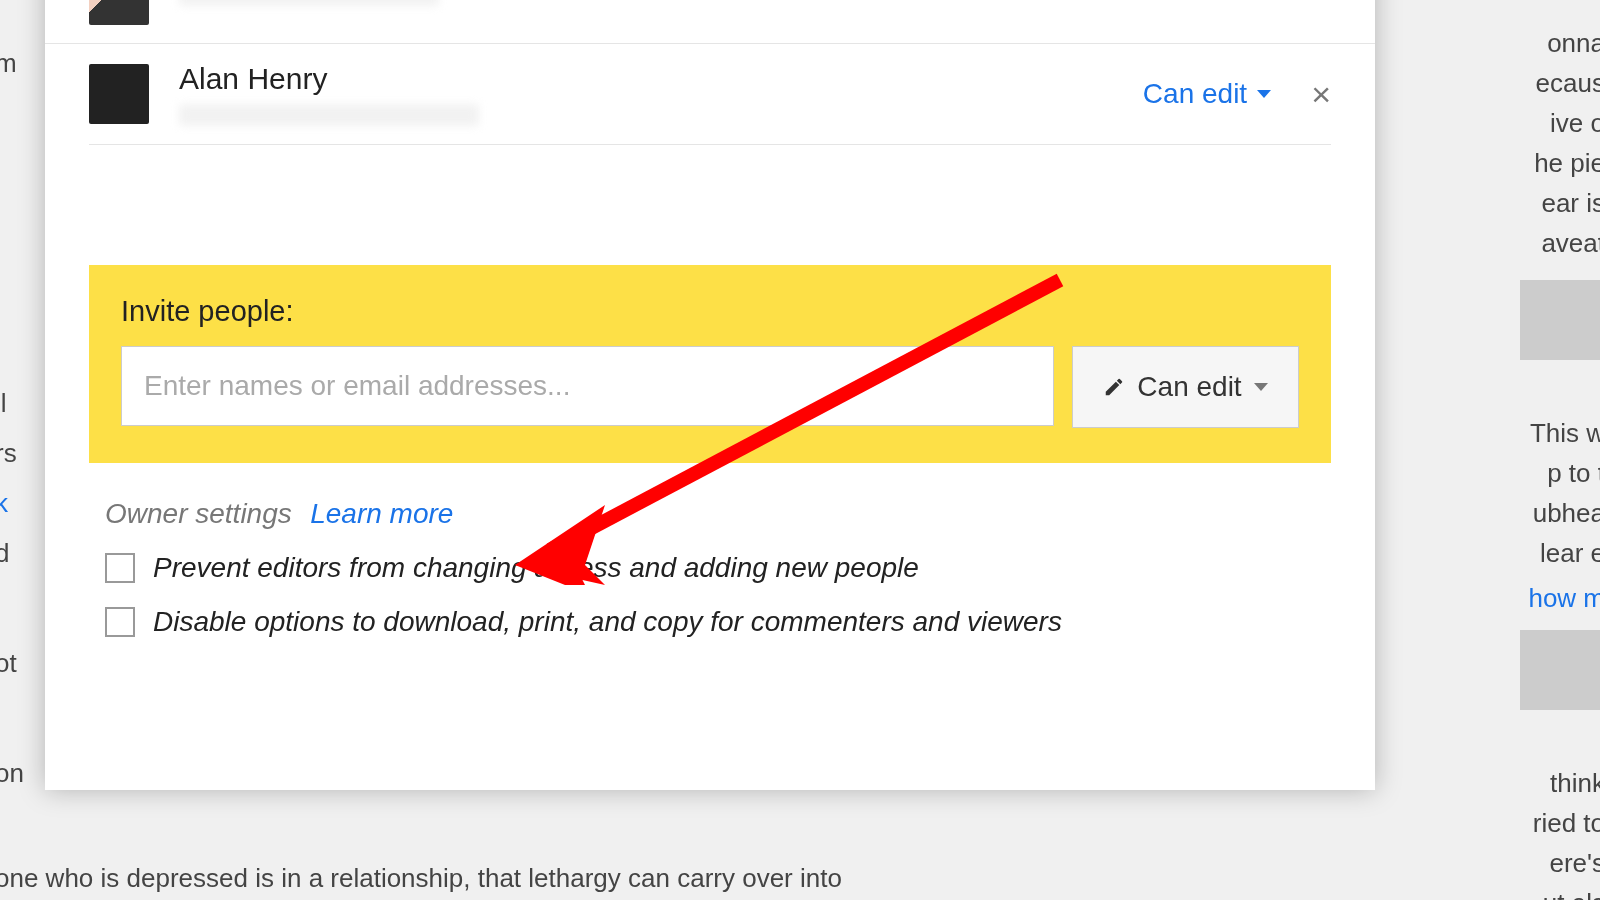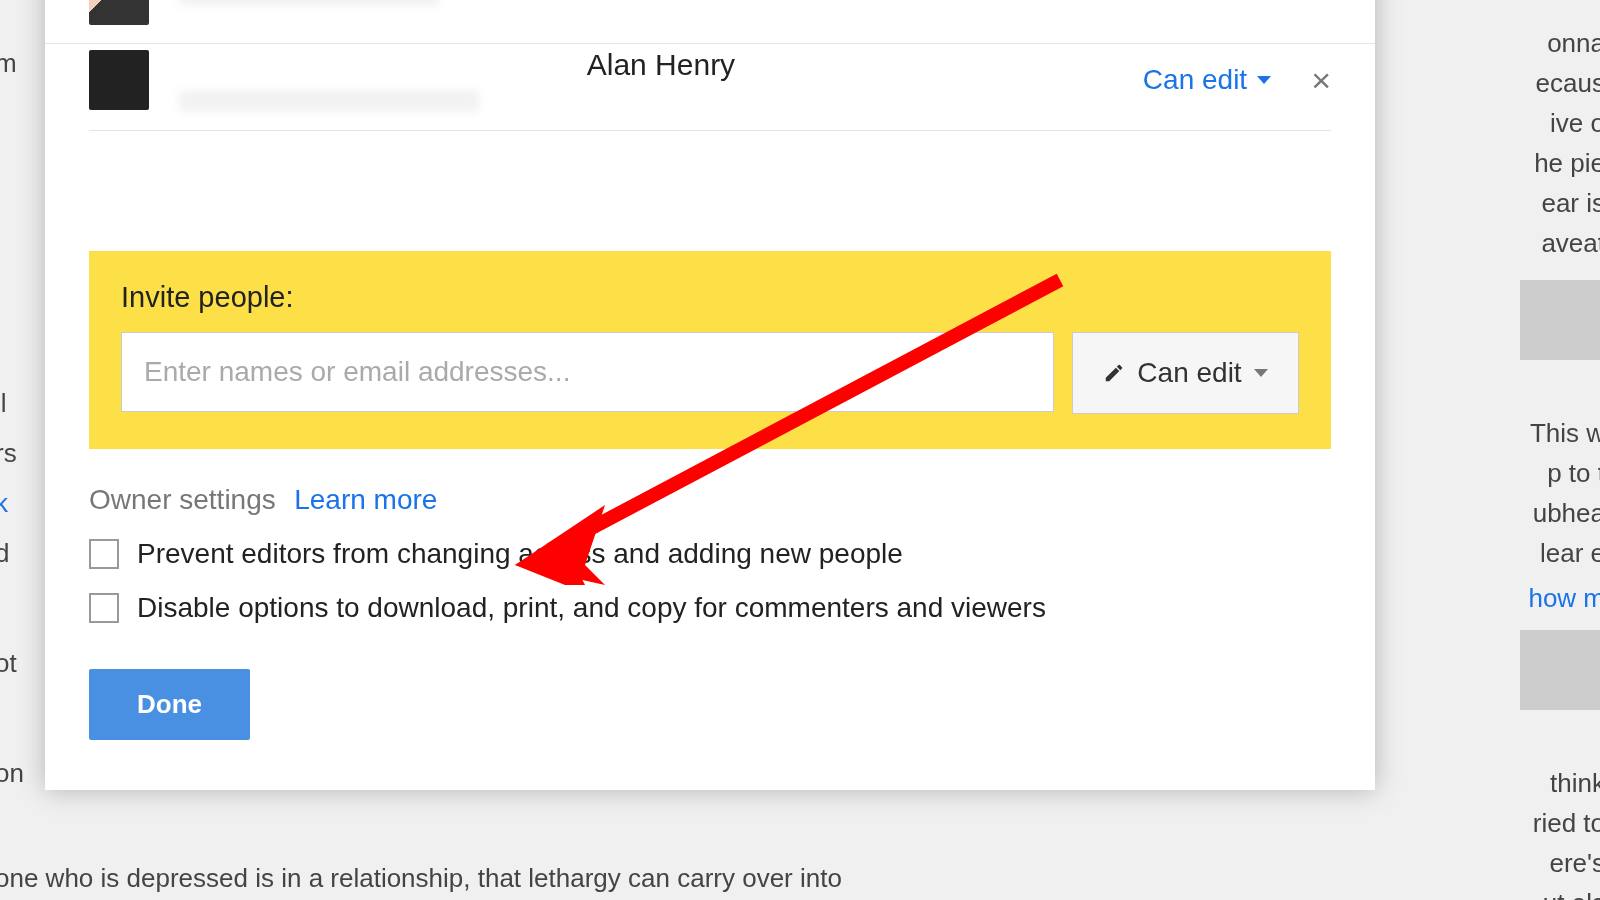--- a/index.html
+++ b/index.html
@@ -8,22 +8,22 @@
   .bgtext{position:absolute;color:#444;font-size:26px;line-height:1.8;
     white-space:nowrap;filter:blur(.5px);}
   .bgtext.left{left:-5px;}
   .bgtext.right{right:-5px;}
   .bgthumb{position:absolute;right:0;width:80px;height:80px;background:#ccc;}
   .bglink{color:#1a73e8;}
   
   .dialog{position:absolute;left:45px;top:-40px;width:1330px;height:830px;
     background:#fff;box-shadow:0 0 25px rgba(0,0,0,.25);}
   
-  .person-row{padding:4px 44px 18px 44px;display:flex;align-items:center;
-    border-top:1px solid #e5e5e5;text-align:center;}
+  .person-row{padding:18px 44px 18px 44px;display:flex;align-items:center;
+    border-top:1px solid #e5e5e5;}
   .person-row.first{border-top:none;padding-top:0;}
   .avatar{width:60px;height:60px;background:#222;flex:0 0 60px;border-radius:2px;}
   .avatar.light{background:linear-gradient(135deg,#f3d0c0 40%,#333 40%);}
   .pinfo{margin-left:30px;flex:1;}
   .pname{font-size:30px;color:#222;}
   .pemail{margin-top:8px;width:300px;height:22px;background:#f2f2f2;
     filter:blur(4px);border-radius:3px;}
   .perm-link{color:#1a73e8;font-size:28px;display:flex;align-items:center;gap:10px;
     cursor:pointer;}
   .caret{width:0;height:0;border-left:7px solid transparent;
@@ -37,21 +37,21 @@
   .invite-row{display:flex;gap:18px;text-align:center;}
   .invite-input{flex:1;background:#fff;border:1px solid #ccc;height:78px;
     font-size:28px;color:#aaa;padding:0 22px;display:flex;align-items:center;}
   .perm-btn{width:225px;height:80px;background:#f6f6f6;border:1px solid #ccc;
     display:flex;align-items:center;justify-content:center;gap:12px;
     font-size:28px;color:#333;cursor:pointer;}
   .pencil{width:22px;height:22px;}
   .caret-grey{width:0;height:0;border-left:7px solid transparent;
     border-right:7px solid transparent;border-top:8px solid #777;}
   
-  .owner{margin:35px 44px 0 44px;}
+  .owner{margin:35px 44px 0 60px;font-style:italic;}
   .owner-head{font-size:28px;color:#777;}
   .learn{color:#1a73e8;margin-left:14px;cursor:pointer;}
   .chkrow{display:flex;align-items:center;gap:18px;margin-top:22px;
     font-size:28px;color:#222;}
   .chk{width:26px;height:26px;border:2px solid #999;background:#fff;cursor:pointer;}
   
   .done-btn{margin:45px 0 0 44px;background:#4a90e2;color:#fff;font-size:26px;
     font-weight:bold;border:none;padding:20px 48px;cursor:pointer;
     border-radius:2px;}
   
@@ -135,21 +135,20 @@
     <div class="chkrow">
       <div class="chk"></div>
       <span>Prevent editors from changing access and adding new people</span>
     </div>
     <div class="chkrow">
       <div class="chk"></div>
       <span>Disable options to download, print, and copy for commenters and viewers</span>
     </div>
   </div>
 
-  <button class="done-btn">Done</button>
 </div>
 
 <svg class="arrow" width="620" height="330">
   <defs>
     <marker id="ah" markerWidth="12" markerHeight="12" refX="3" refY="6" orient="auto">
       <path d="M0,0 L12,6 L0,12 L3,6 z" fill="#ff0000"></path>
     </marker>
   </defs>
   <line x1="565" y1="25" x2="55" y2="295" stroke="#ff0000" stroke-width="14"></line>
   <polygon points="20,310 110,250 90,310 110,330" fill="#ff0000"></polygon>

